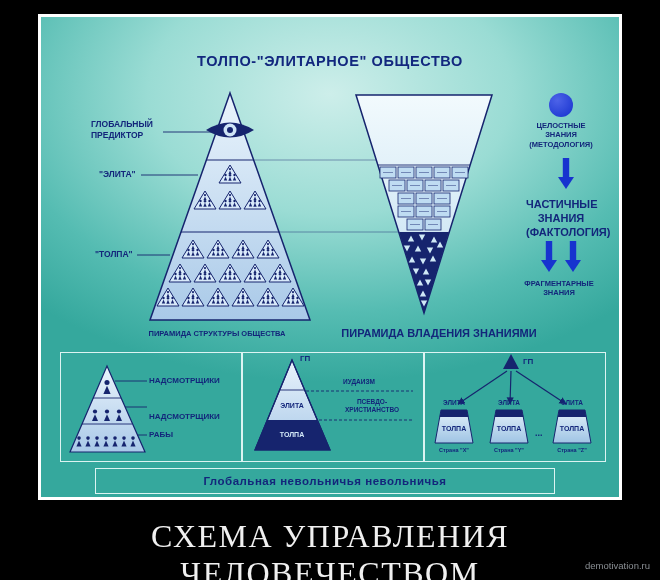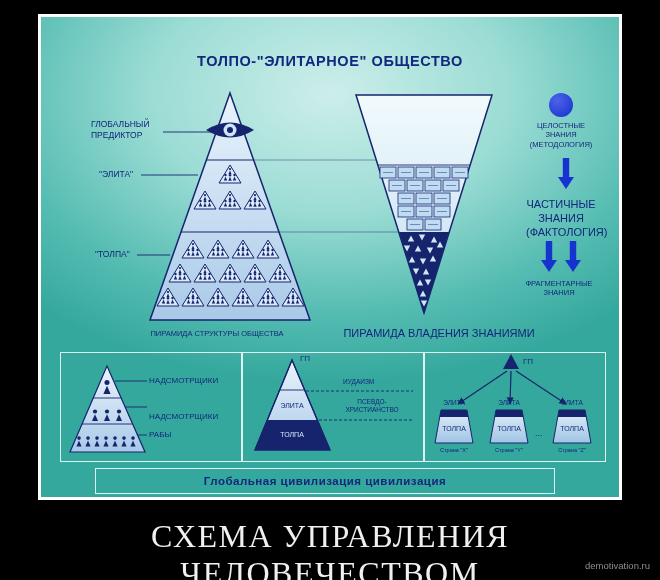--- a/index.html
+++ b/index.html
@@ -12,21 +12,21 @@
     position:absolute; left:38px; top:14px; width:584px; height:486px;
     border:3px solid #ffffff; background:#2f9f95;
   }
   .poster {
     position:absolute; inset:0; overflow:hidden;
     background:
       radial-gradient(ellipse 75% 60% at 50% 16%, #cdeeea 0%, #9adcd4 42%, #55bcb2 76%, #35a89d 100%);
   }
   .poster svg { position:absolute; left:0; top:0; }
   .lbl {
-    position:absolute; color:#13267b; font-weight:normal; line-height:1.25;
+    position:absolute; color:#13267b; font-weight:bold; line-height:1.25;
     white-space:normal;
   }
   .ctr { text-align:center; }
   .title-text {
     position:absolute; left:0; top:36px; width:100%; text-align:center;
     color:#12277e; font-weight:bold; font-size:14.5px; letter-spacing:0.6px;
   }
   .panel {
     position:absolute; top:335px; height:110px; width:182px;
     border:1px solid rgba(238,252,252,0.9);
@@ -274,18 +274,18 @@
     <div class="lbl ctr" style="left:448px; top:382px; width:40px; font-size:6.5px;">ЭЛИТА</div>
     <div class="lbl ctr" style="left:511px; top:382px; width:40px; font-size:6.5px;">ЭЛИТА</div>
     <div class="lbl ctr" style="left:393px; top:408px; width:40px; font-size:7px;">ТОЛПА</div>
     <div class="lbl ctr" style="left:448px; top:408px; width:40px; font-size:7px;">ТОЛПА</div>
     <div class="lbl ctr" style="left:511px; top:408px; width:40px; font-size:7px;">ТОЛПА</div>
     <div class="lbl" style="left:494px; top:411px; font-size:9px;">...</div>
     <div class="lbl ctr" style="left:385px; top:430px; width:56px; font-size:5.5px;">Страна "X"</div>
     <div class="lbl ctr" style="left:440px; top:430px; width:56px; font-size:5.5px;">Страна "Y"</div>
     <div class="lbl ctr" style="left:503px; top:430px; width:56px; font-size:5.5px;">Страна "Z"</div>
 
-    <div class="footer-band">Глобальная цивилизация цивилизация</div>
+    <div class="footer-band">Глобальная невольничья невольничья</div>
   </div>
 </div>
 
 <div class="caption">СХЕМА УПРАВЛЕНИЯ ЧЕЛОВЕЧЕСТВОМ</div>
 <div class="watermark">demotivation.ru</div>
 
 </body></html>

